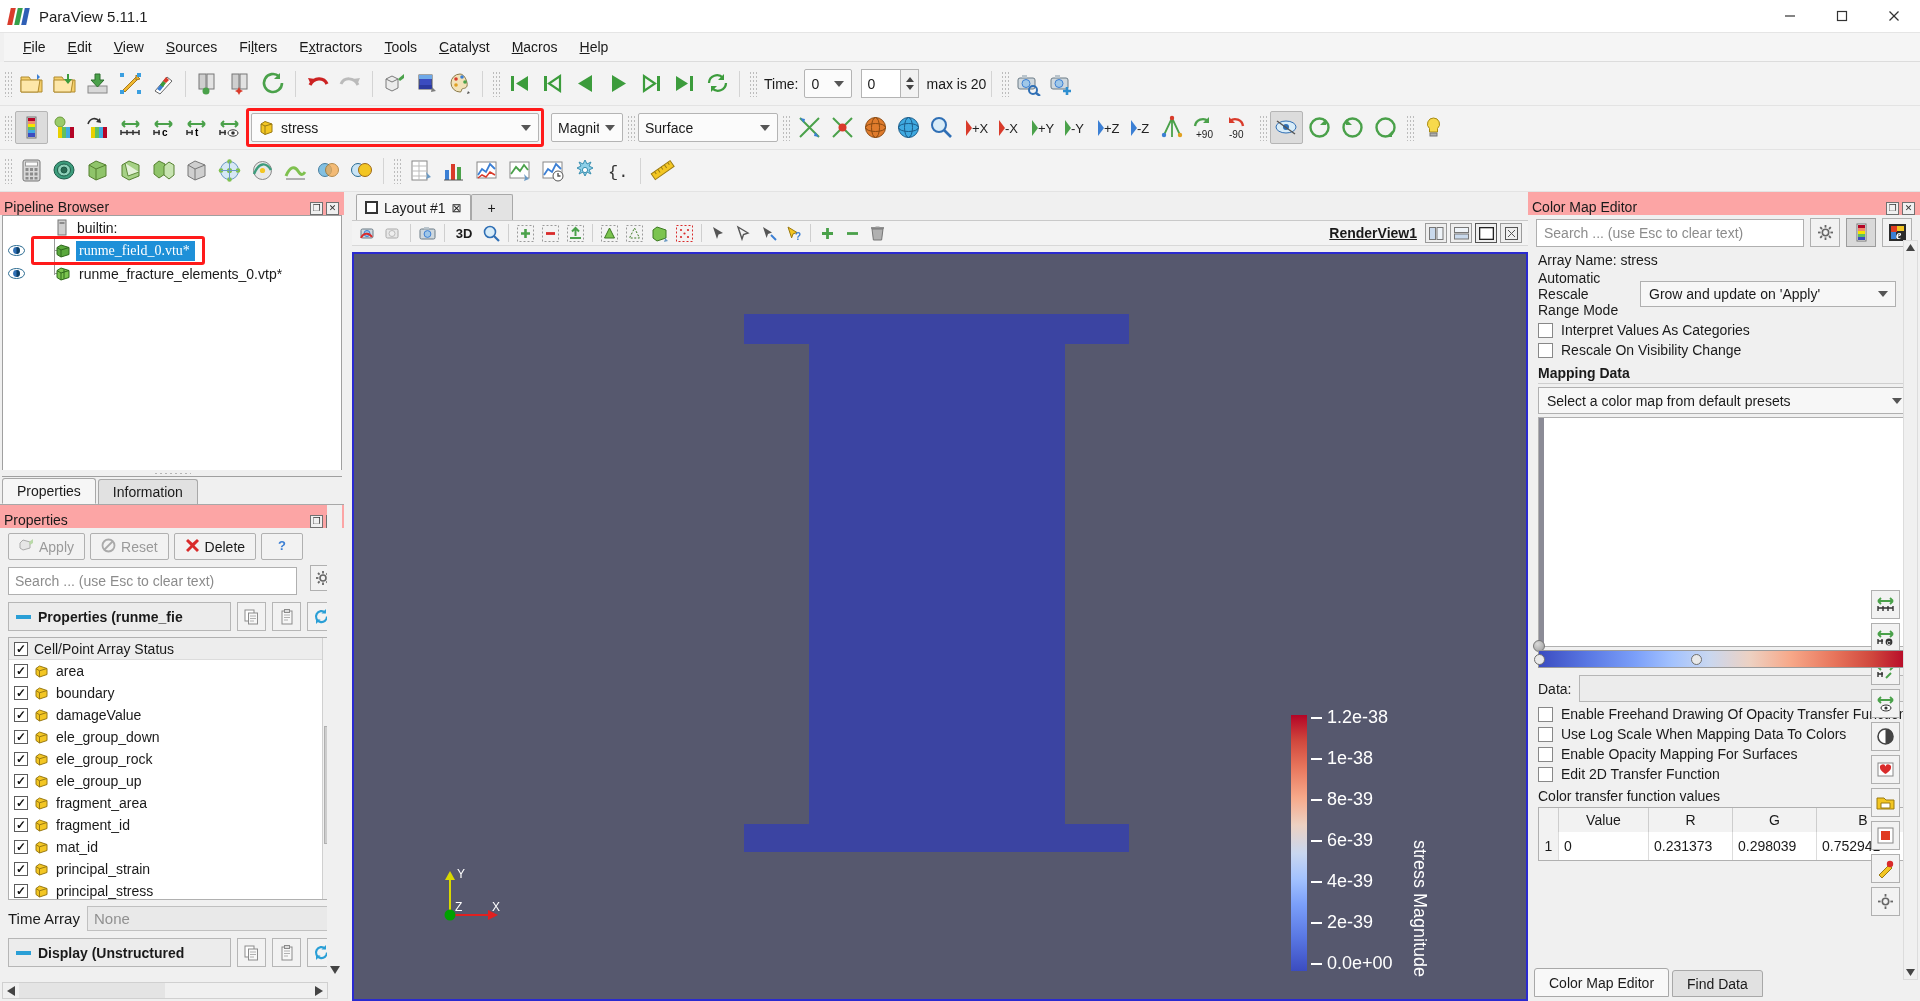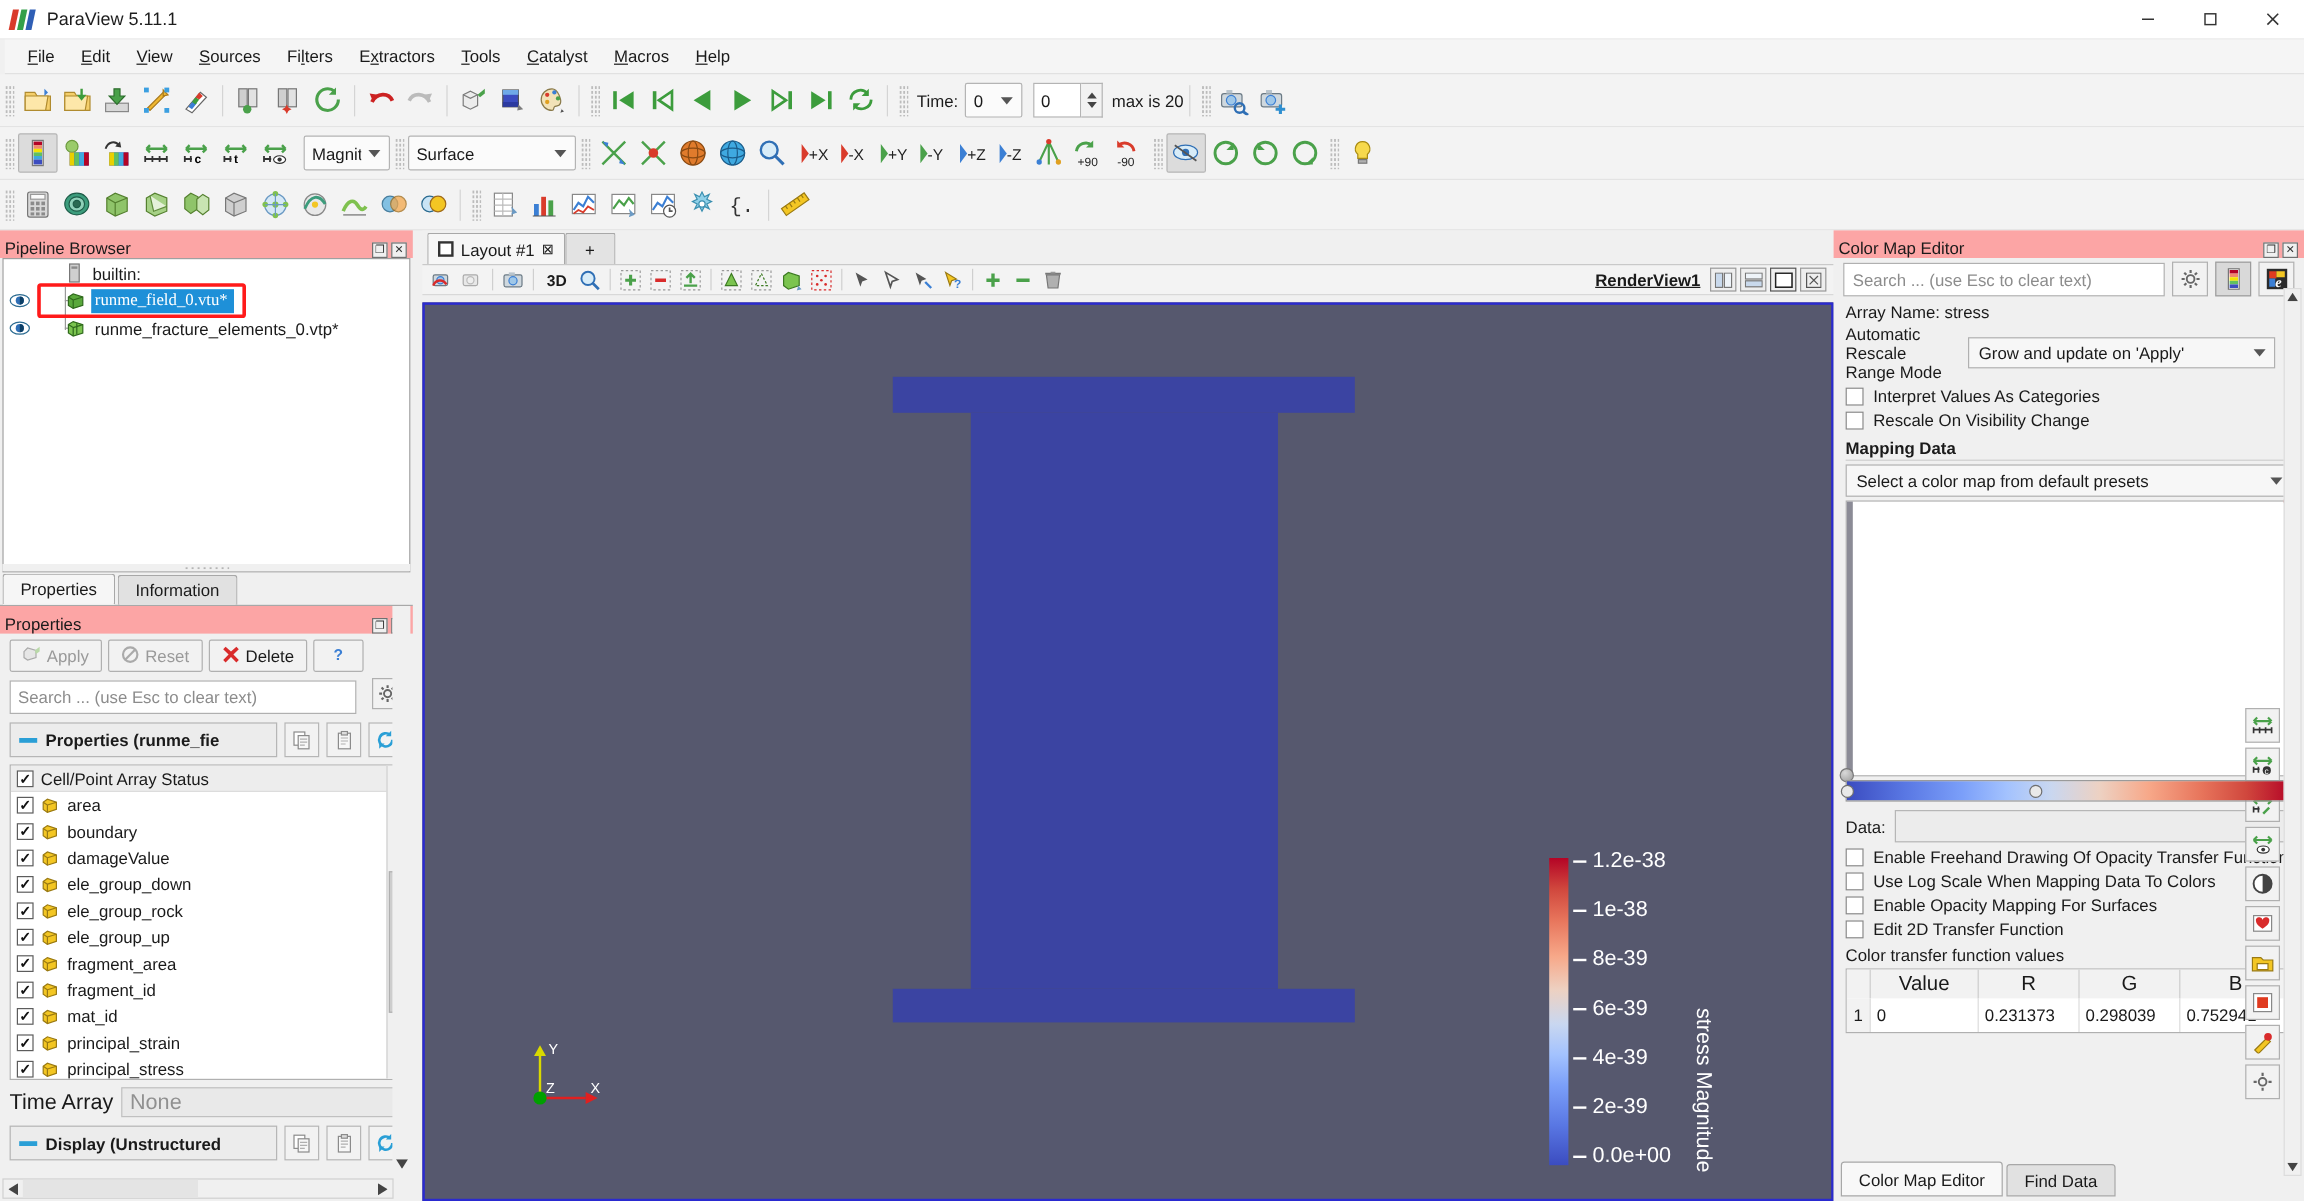--- a/index.html
+++ b/index.html
@@ -131,21 +131,21 @@
   .ic-btn { width:29px; height:29px; border:1px solid #b6b6b6; background:#f2f2f2; flex:none;
             display:flex; align-items:center; justify-content:center;}
   .arrlist { margin:6px 8px 0 8px; border:1px solid #b0b0b0; background:#fff; height:263px; position:relative; overflow:hidden;}
   .arr-row { display:flex; align-items:center; height:22px; font-size:14px; padding-left:5px; }
   .arr-row.hdr { background:#ededed; border-bottom:1px solid #dcdcdc; }
   .cbx { width:14px; height:14px; border:1px solid #5c5c5c; background:#fff; margin-right:6px; flex:none;
          display:flex; align-items:center; justify-content:center; font-size:12px; color:#111; font-weight:bold;}
   .arr-ico { margin-right:7px; flex:none; display:flex; }
   .vscroll { position:absolute; right:0; top:0; width:13px; height:100%; background:#f0f0f0; border-left:1px solid #d0d0d0;}
   .vthumb { position:absolute; left:1px; width:11px; background:#cdcdcd; border:1px solid #b0b0b0;}
-  .timearr { display:flex; align-items:center; margin:6px 8px 0 8px; gap:7px; font-size:18px;}
+  .timearr { display:flex; align-items:center; margin:6px 8px 0 8px; gap:7px; font-size:15px;}
   .timearr .tval { flex:1; height:25px; background:#e9e9e9; border:1px solid #c0c0c0; display:flex;
                    align-items:center; padding-left:6px; color:#909090;}
   .hscroll { position:absolute; left:2px; bottom:2px; width:326px; height:17px; background:#f0f0f0;
              border:1px solid #d0d0d0; display:flex; align-items:center; }
   .hs-arrow{width:16px;height:15px;display:flex;align-items:center;justify-content:center;}
   .hthumb { flex:1; height:15px; background:#e4e4e4; }
   .panel-scroll-right { position:absolute; right:2px; top:26px; width:15px; bottom:24px; background:#f0f0f0;}
 
   
   #center { position:absolute; left:352px; top:192px; width:1176px; height:809px; background:#f0f0f0; }
@@ -206,21 +206,21 @@
   .opac-slider { position:absolute; left:0; top:0; width:5px; background:#8b8b96; }
   .colorstrip { margin:3px 10px 0 10px; height:18px; border:1px solid #9a9a9a; position:relative;
     background:linear-gradient(to right,
       #3b4cc0 0%, #5977e3 13%, #7b9ff9 26%, #a3c2fe 36%, #c9d7f0 46%,
       #edd1c2 57%, #f7a889 68%, #e7745b 80%, #d0473d 90%, #b40426 100%); }
   .cs-knob { position:absolute; top:3px; width:11px; height:11px; border-radius:50%;
              background:#e9e9e9; border:1px solid #6f6f6f;}
   .data-row { display:flex; align-items:center; gap:8px; padding:7px 8px 0 10px; font-size:14px;}
   .data-field { flex:1; height:27px; background:#ececec; border:1px solid #b6b6b6;}
   .ctf-table { margin:3px 10px 0 10px; border:1px solid #b0b0b0; background:#fff;}
-  .ctf-hdr { display:flex; height:24px; background:#f2f2f2; font-size:17px;}
+  .ctf-hdr { display:flex; height:24px; background:#f2f2f2; font-size:14px;}
   .ctf-hdr div { border-right:1px solid #cdcdcd; display:flex; align-items:center; justify-content:center;}
   .ctf-row { display:flex; height:28px; font-size:14px;}
   .ctf-row div { border-right:1px solid #dcdcdc; display:flex; align-items:center; padding-left:5px;}
   .ctf-idx { width:20px; justify-content:center!important; padding-left:0!important; background:#f2f2f2;}
   .bottom-tabs { position:absolute; left:6px; bottom:4px; display:flex; align-items:flex-end; }
   .btab { height:27px; padding:0 14px; display:flex; align-items:center; font-size:14px;
           background:#e1e1e1; border:1px solid #a8a8a8; border-radius:3px 3px 0 0; margin-right:3px;}
   .btab.active { background:#f8f8f8; height:29px; }
   .dock-scroll { position:absolute; right:2px; top:48px; width:15px; height:740px; background:#f0f0f0;
                  border:1px solid #dcdcdc; }
@@ -523,20 +523,32 @@
     </div>
     <div class="tbtn">
       <svg width="25" height="25" viewBox="0 0 25 25">
           <path d="M4 9h17M4 9l3-3M4 9l3 3M21 9l-3-3M21 9l-3 3" stroke="#4aa14a" stroke-width="2" fill="none"></path>
           <path d="M3 15v5M8 15v5M3 17.5h6" stroke="#333" stroke-width="1.5"></path>
           <ellipse cx="16" cy="18" rx="5" ry="3.2" fill="#fff" stroke="#333"></ellipse>
           <circle cx="16" cy="18" r="1.8" fill="#333"></circle>
         </svg>
     </div>
 
+    <div class="hl-box">
+      <div class="combo" style="width:288px">
+        <span style="margin-right:6px;display:flex">
+          <svg width="17" height="17" viewBox="0 0 17 17">
+              <path d="M3 5l4-2.5L14 5v8l-7 2.5L3 13z" fill="#f3c623" stroke="#9a7a12"></path>
+              <path d="M3 5l4 2v8.5M7 7l7-2" fill="none" stroke="#9a7a12"></path>
+            </svg>
+        </span>
+        <span class="cb-label">stress</span>
+        <span class="caret"></span>
+      </div>
+    </div>
 
     <div class="combo" style="width:72px;margin-left:7px">
       <span class="cb-label">Magnitu</span>
       <span class="caret"></span>
     </div>
 
     <div class="grip"></div>
 
     <div class="combo" style="width:140px">
       <span class="cb-label">Surface</span>

